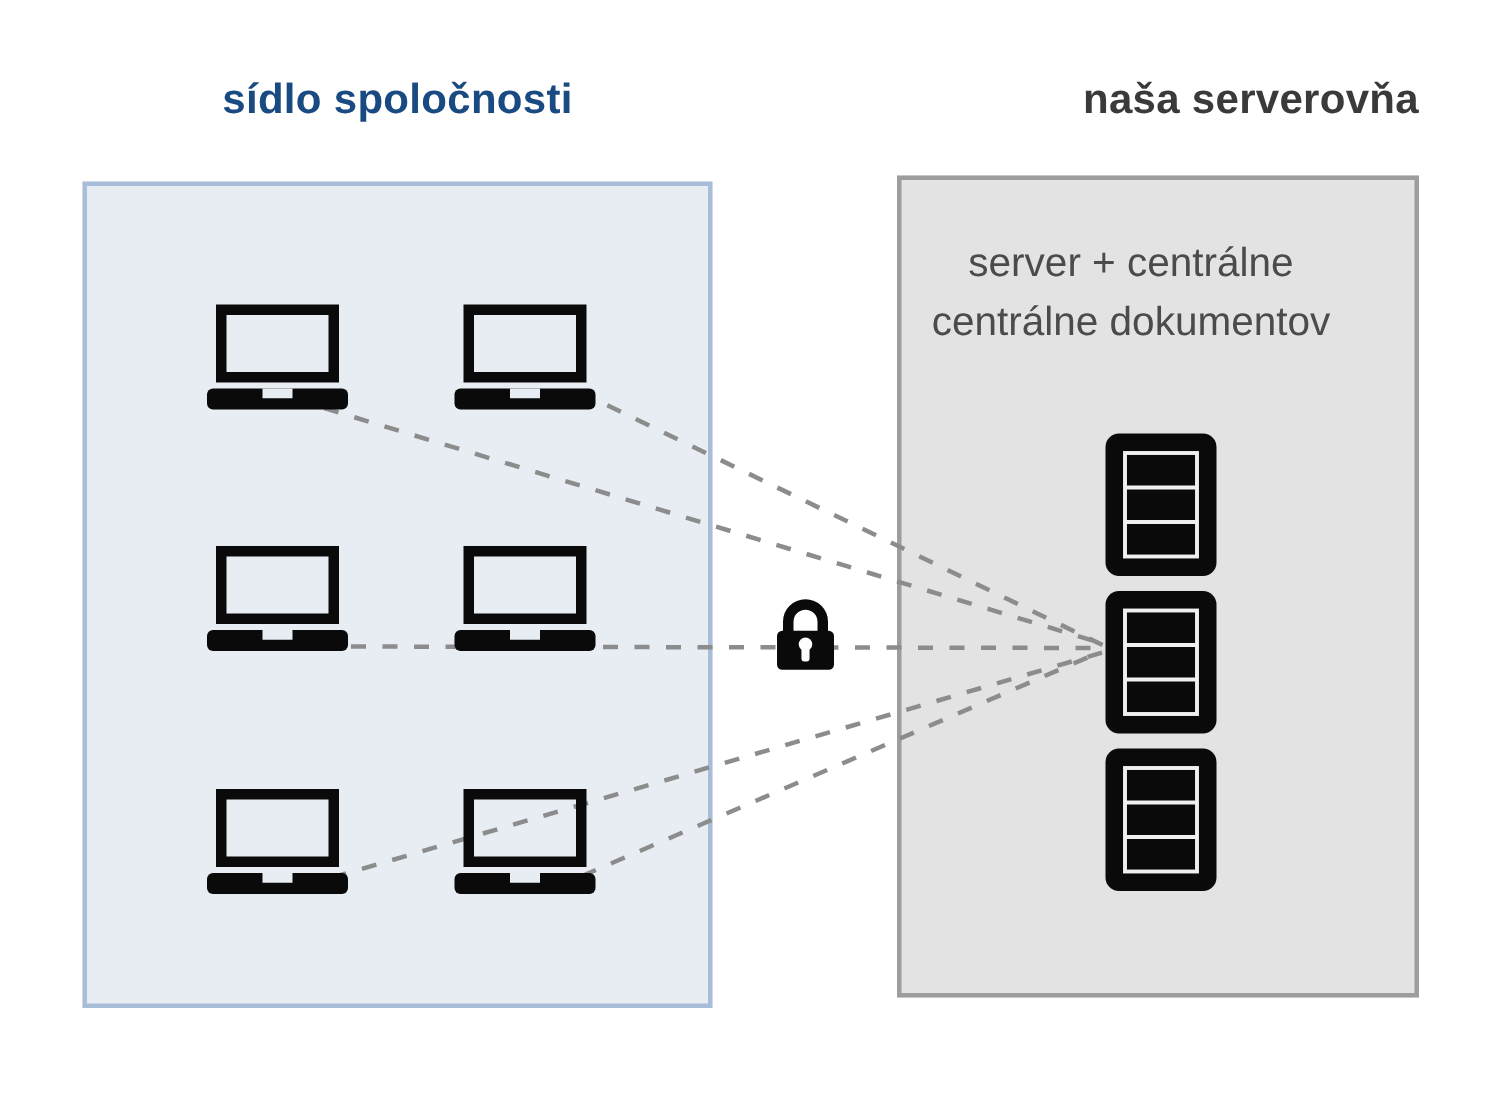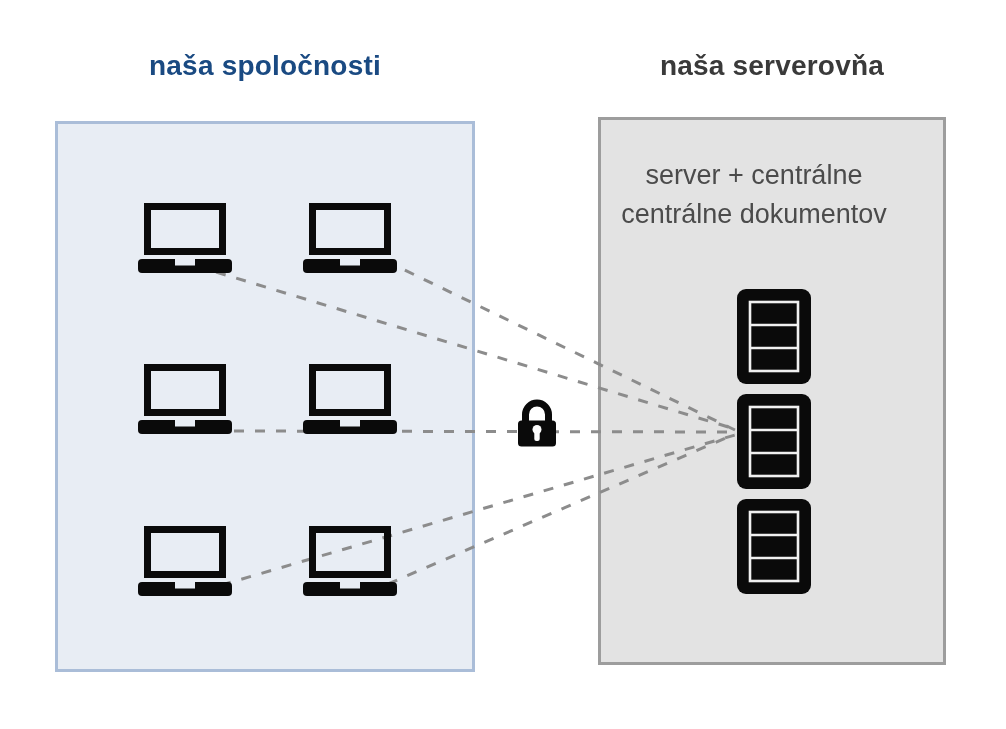--- a/index.html
+++ b/index.html
@@ -22,20 +22,21 @@
   }
   #title-left {
     left: 55px;
     width: 420px;
     color: var(--accent-blue, #1a4a82);
   }
   #title-right {
     left: 598px;
     width: 348px;
     color: var(--title-dark, #3a3a3a);
+    text-align: right;
   }
   .zone {
     position: absolute;
     box-sizing: border-box;
   }
   #zone-left {
     left: 55px;
     top: 121px;
     width: 420px;
     height: 551px;
@@ -80,21 +81,21 @@
   .srv-inner { fill: var(--icon-black, #0a0a0a); stroke: var(--server-stroke, #f0f0f0); stroke-width: 2.6; }
   .srv-line { stroke: var(--server-stroke, #f0f0f0); stroke-width: 2.6; }
   .shackle { fill: none; stroke: var(--icon-black, #0a0a0a); stroke-width: 7; }
   .keyhole { fill: var(--keyhole-white, #fdfdfd); }
 </style>
 </head>
 <body>
 
 <div id="canvas">
 
-  <h1 id="title-left" class="zone-title">naša spoločnosti</h1>
+  <h1 id="title-left" class="zone-title">sídlo spoločnosti</h1>
 
   <h1 id="title-right" class="zone-title">naša serverovňa</h1>
 
   <div id="zone-left" class="zone"></div>
 
   <div id="zone-right" class="zone"></div>
 
   <div id="server-label">
     <div>server + centrálne</div>
     <div>centrálne dokumentov</div>

